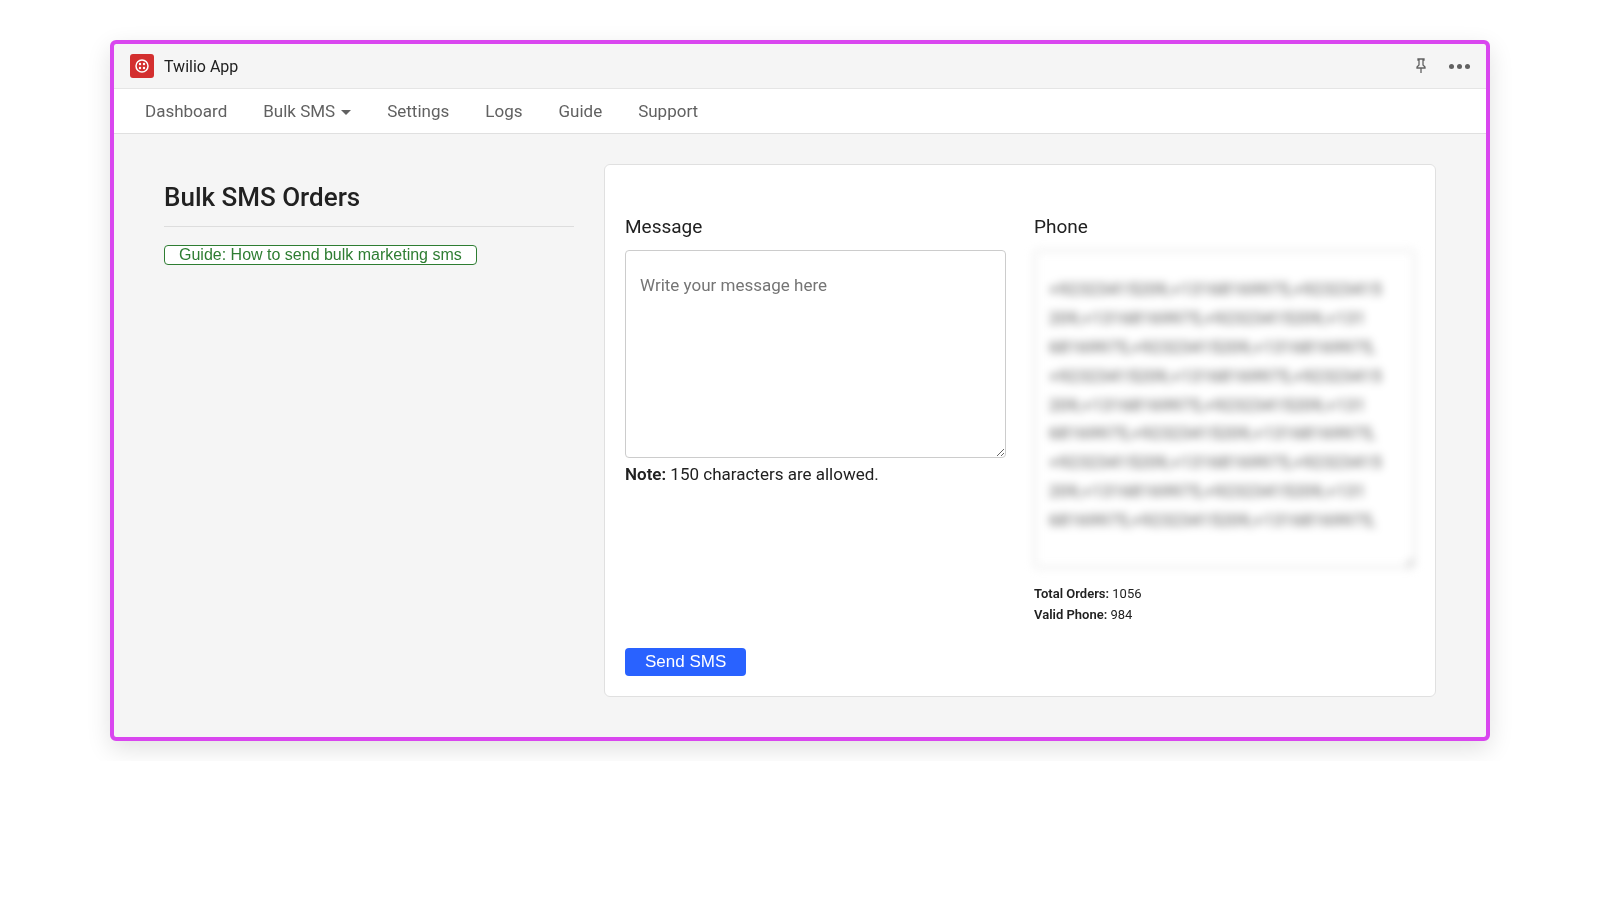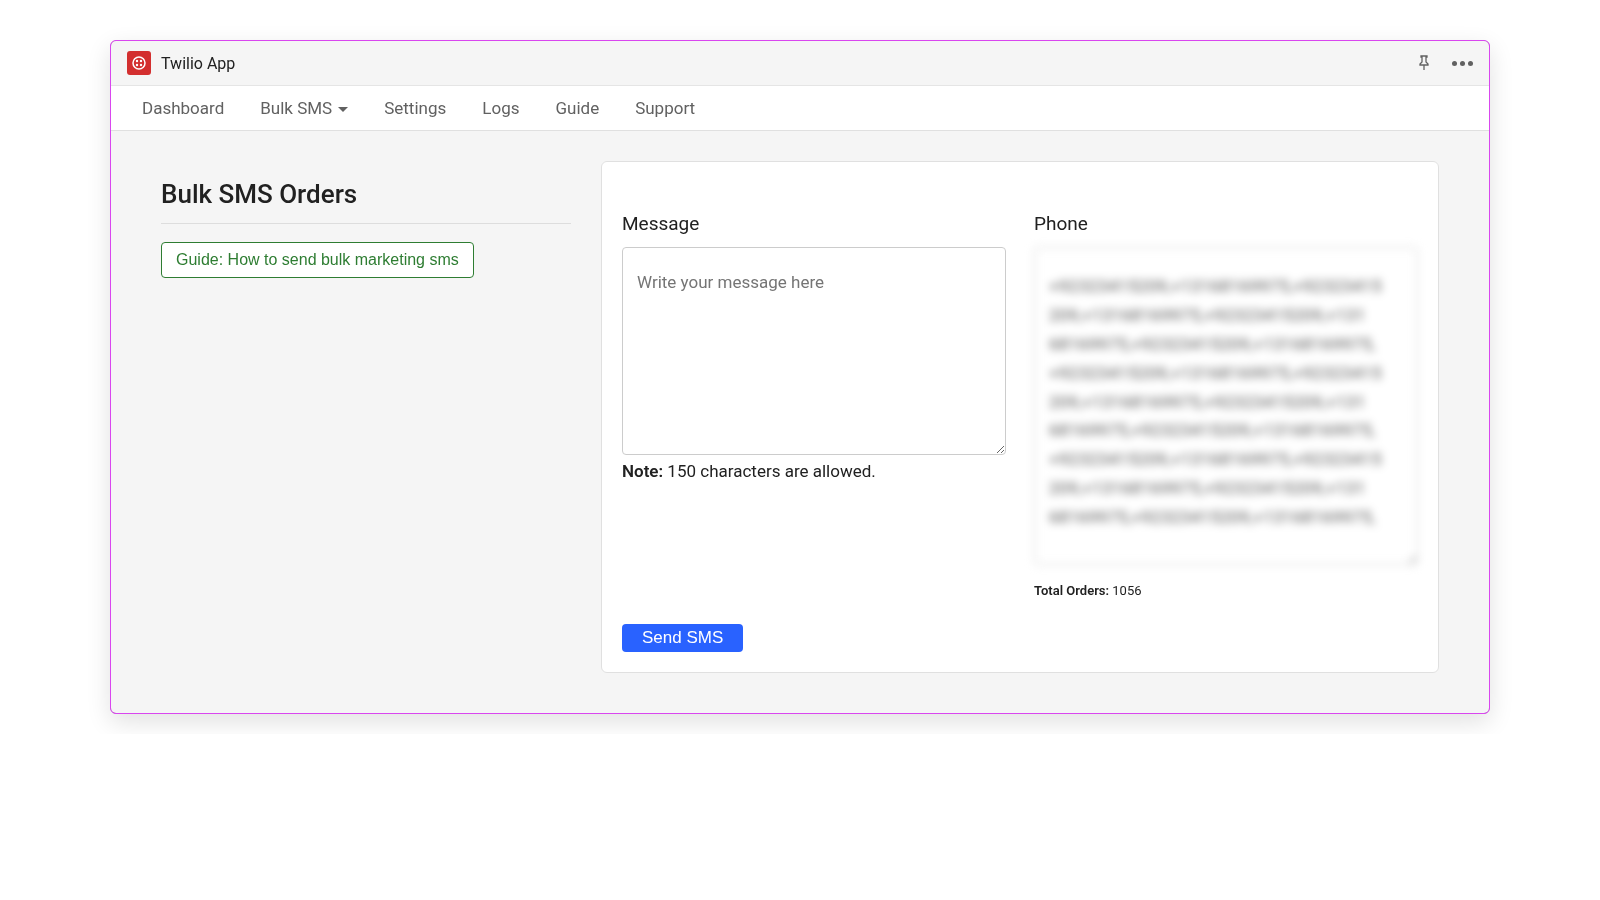--- a/index.html
+++ b/index.html
@@ -4,21 +4,21 @@
   <style>
     * { box-sizing: border-box; margin: 0; padding: 0; }
     body {
       font-family: -apple-system, BlinkMacSystemFont, "Segoe UI", Roboto, "Helvetica Neue", Arial, sans-serif;
       background: #fff;
       padding: 40px 20px 20px 20px;
     }
     .panel {
       width: 1380px;
       margin: 0 auto;
-      border: 1px solid #d946ef;
+      border: 4px solid #d946ef;
       border-radius: 6px;
       background: #a21caf;
       box-shadow: 0 8px 24px rgba(0,0,0,0.12);
       overflow: hidden;
     }
     .header {
       display: flex;
       align-items: center;
       justify-content: space-between;
       background: #f5f5f5;
@@ -115,21 +115,21 @@
       font-size: 17px;
       color: #212121;
       line-height: 1.55;
       margin-bottom: 16px;
     }
     .guide-btn {
       display: inline-block;
       border: 1px solid #2e7d32;
       color: #2e7d32;
       background: #fff;
-      padding: 8px 14px;
+      padding: 0 14px;
       font-size: 16px;
       border-radius: 4px;
       cursor: pointer;
     }
     .card {
       flex: 1;
       background: #fff;
       border: 1px solid #e0e0e0;
       border-radius: 6px;
       padding: 18px 20px 20px 20px;
@@ -270,20 +270,24 @@
         </div>
 
         <div class="col">
           <div class="label">Phone</div>
           <textarea class="phone-textarea" style="">+92323415209,+13168169975,+92323415 209,+13168169975,+92323415209,+131 68169975,+92323415209,+13168169975, +92323415209,+13168169975,+92323415 209,+13168169975,+92323415209,+131 68169975,+92323415209,+13168169975, +92323415209,+13168169975,+92323415 209,+13168169975,+92323415209,+131 68169975,+92323415209,+13168169975,</textarea>
           <div class="stats">
             <div>
               <span class="bold">Total Orders:</span>
               <span>1056</span>
             </div>
+            <div>
+              <span class="bold">Valid Phone:</span>
+              <span>984</span>
+            </div>
           </div>
         </div>
 
       </div>
 
       <button class="send-btn">Send SMS</button>
     </div>
 
   </div>
 

